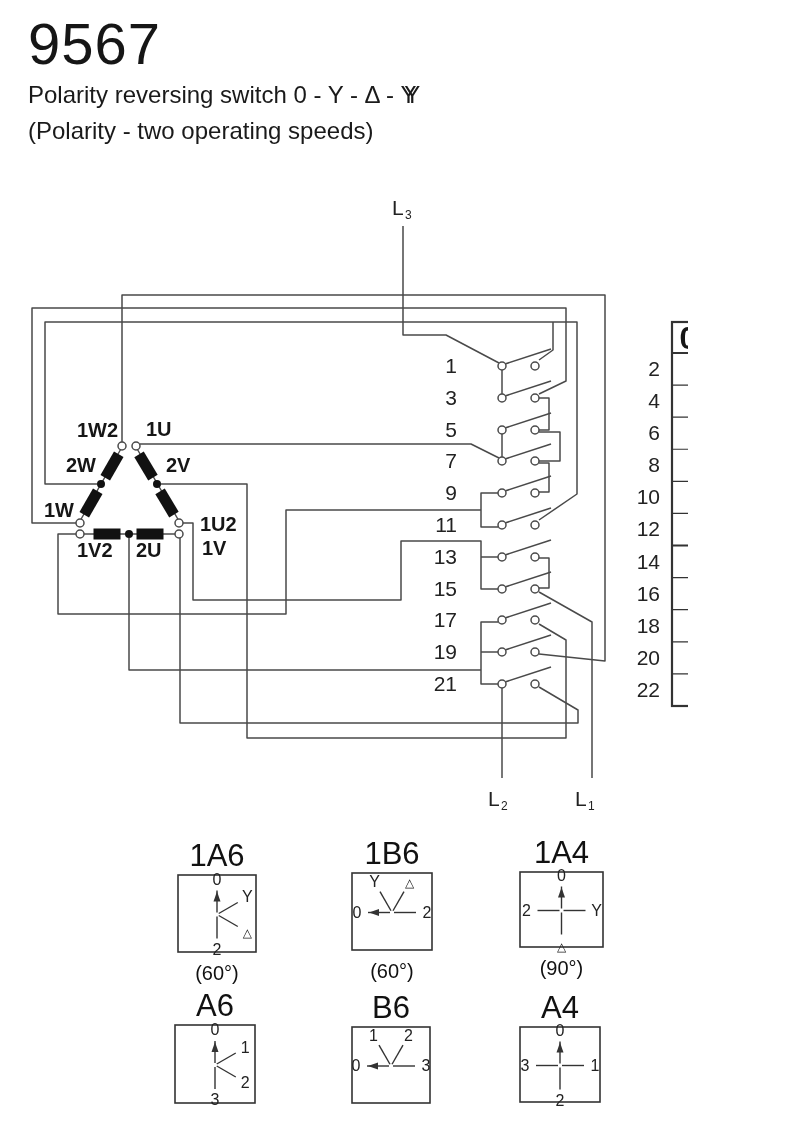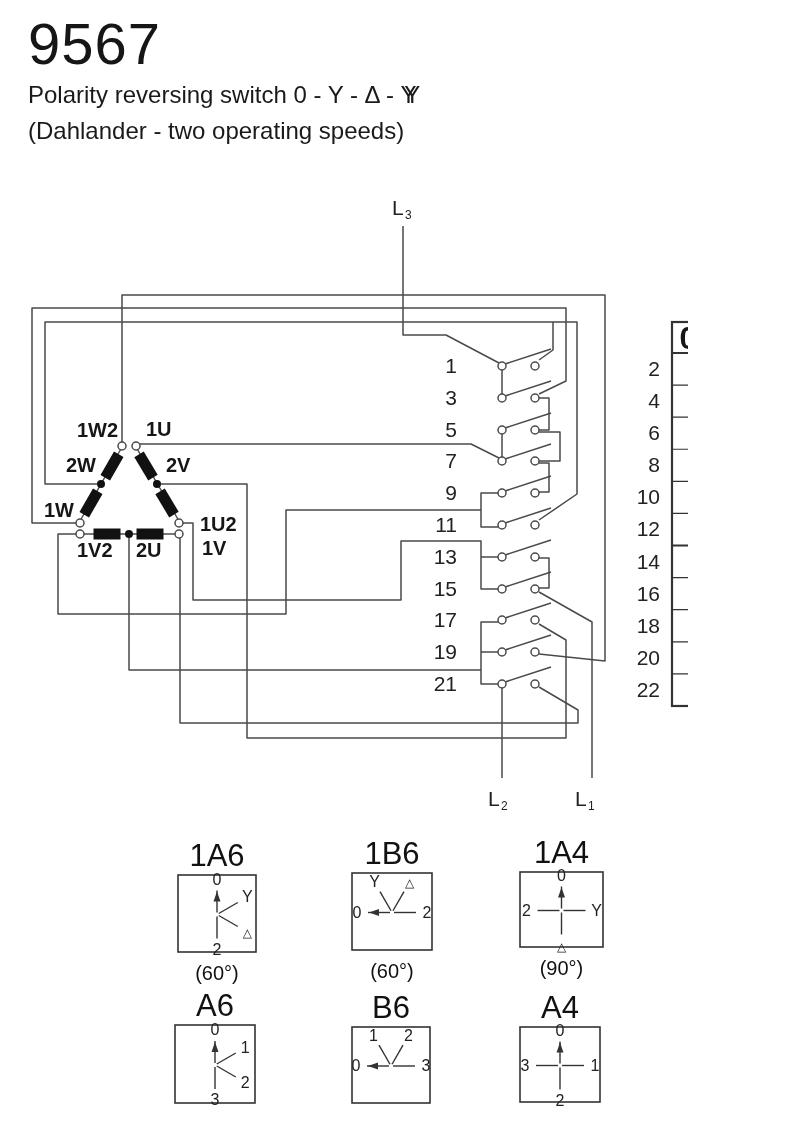--- a/index.html
+++ b/index.html
@@ -36,21 +36,21 @@
   .arrow{fill:#333;}
 </style>
 </head>
 <body>
 
 <div id="page">
 
   <div id="hdr">
     <div id="code">9567</div>
     <div class="sub"><span>Polarity reversing switch 0 - Y - Δ - </span><span class="yy"><span class="y1">Y</span><span class="y2">Y</span></span></div>
-    <div class="sub">(Dahlander - two operating speeds)</div>
+    <div class="sub">(Polarity - two operating speeds)</div>
   </div>
 
   <svg id="diagram-svg" width="800" height="1126" viewBox="0 0 800 1126">
 
     <g id="g-wires">
         <polyline points="403,226 403,335 446,335 499,363" class="wire"></polyline>
         <polyline points="122,442 122,295 605,295 605,661 539,654" class="wire"></polyline>
         <polyline points="97,484 45,484 45,322 577,322 577,494 539,520" class="wire"></polyline>
         <polyline points="553,322 553,350 539,360" class="wire"></polyline>
         <polyline points="76,523 32,523 32,308 566,308 566,381 539,394" class="wire"></polyline>

